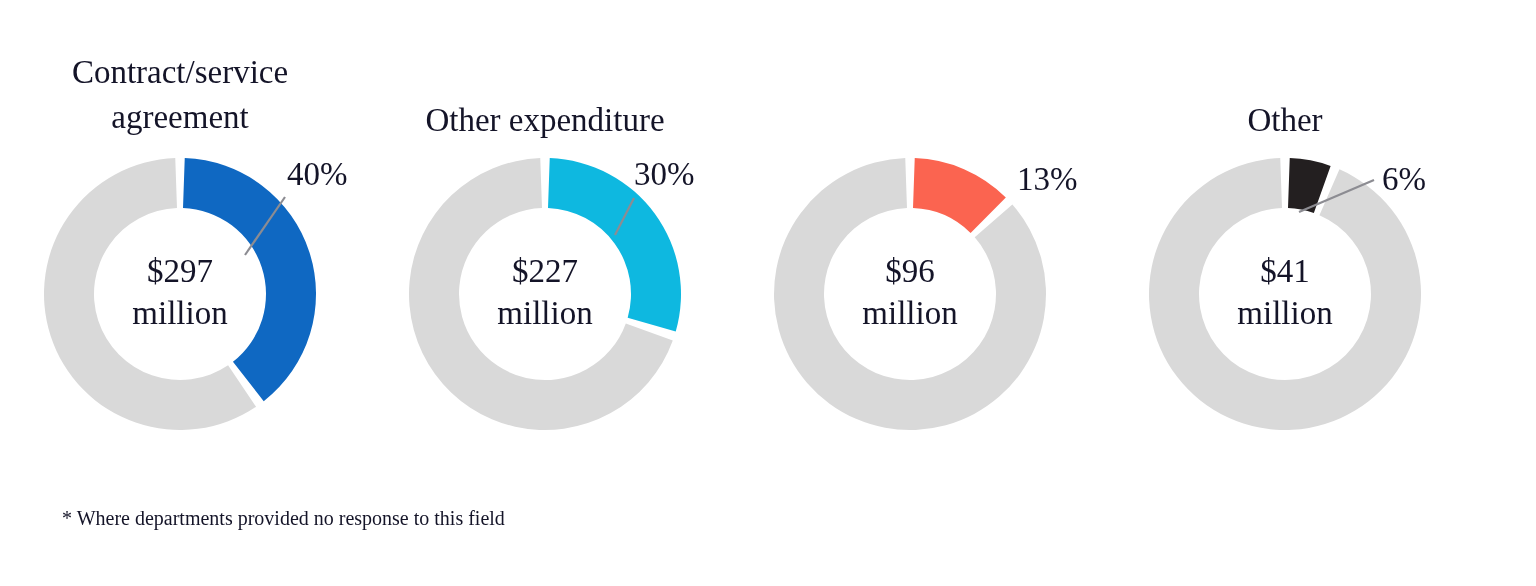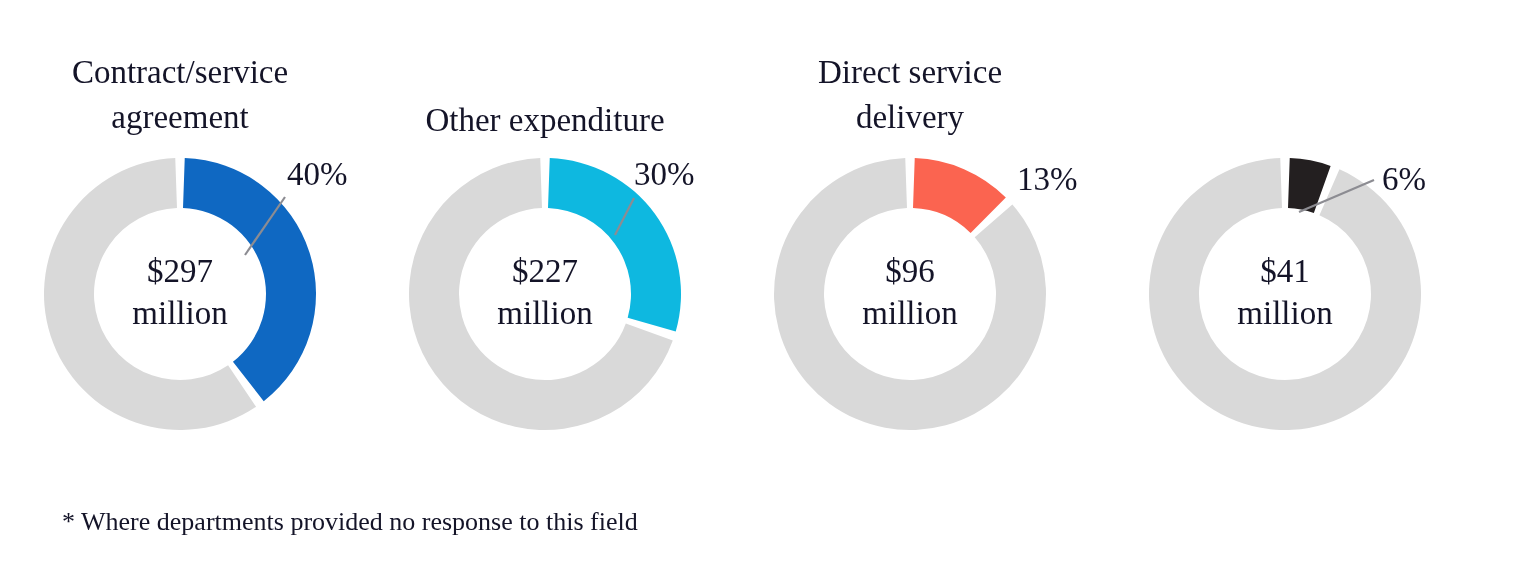--- a/index.html
+++ b/index.html
@@ -69,21 +69,21 @@
   .leader {
     stroke: #8c8c92;
     stroke-width: 2.2;
     fill: none;
   }
 
   .footnote {
     position: absolute;
     left: 62px;
     top: 495px;
-    font-size: 26px;
+    font-size: 20px;
     color: #141428;
     font-family: "Liberation Serif", "DejaVu Serif", serif;
     white-space: nowrap;
   }
 </style>
 </head>
 <body>
 
 <div id="chart-root">
 
@@ -106,32 +106,31 @@
         <path d="M 187.74633155154015 146.08284752540297 A 136 136 0 0 1 313.73159064761137 319.4866803911119 L 265.6685058506954 305.7048126002619 A 86 86 0 0 0 186.0013567164151 196.05238887635778 Z" fill="#0EB8E0"></path>
         <path d="M 310.7981964268836 328.5147394922909 A 136 136 0 1 1 178.25366844845976 146.082847525403 L 179.99864328358487 196.05238887635778 A 86 86 0 1 0 263.81356538758814 311.4137323260075 Z" fill="#D9D9D9"></path>
         <path d="M 272 186 L 253 223" class="leader"></path>
         <text x="272" y="173" class="pct-label" text-anchor="start">30%</text>
         <text x="183" y="270" class="center-value">$227</text>
         <text x="183" y="312" class="center-value">million</text>
       </svg>
   </div>
 
   <div class="donut-panel" id="panel-2" style="left:727px;">
-    <div class="panel-title" id="title-2" style="top:38px;">Direct service
-delivery</div>
     <svg class="donut-svg" id="svg-2" viewBox="0 0 366 470">
         <path d="M 187.74633155154015 146.08284752540297 A 136 136 0 0 1 278.8302525550489 185.49837983103316 L 243.59854205686915 220.97691665785922 A 86 86 0 0 0 186.0013567164151 196.05238887635778 Z" fill="#FB6450"></path>
         <path d="M 285.3284276098185 192.41823342385948 A 136 136 0 1 1 178.25366844845976 146.082847525403 L 179.99864328358487 196.05238887635778 A 86 86 0 1 0 247.7076821650323 225.3527064297935 Z" fill="#D9D9D9"></path>
         <text x="290" y="178" class="pct-label" text-anchor="start">13%</text>
         <text x="183" y="270" class="center-value">$96</text>
         <text x="183" y="312" class="center-value">million</text>
       </svg>
   </div>
 
   <div class="donut-panel" id="panel-3" style="left:1102px;">
+    <div class="panel-title" id="title-3" style="top:86px;">Other</div>
     <svg class="donut-svg" id="svg-3" viewBox="0 0 366 470">
         <path d="M 187.74633155154015 146.08284752540297 A 136 136 0 0 1 228.62141348603467 153.88018642092763 L 211.8488349985219 200.98305906029248 A 86 86 0 0 0 186.0013567164151 196.05238887635778 Z" fill="#231F20"></path>
         <path d="M 237.4474684277377 157.3746687795354 A 136 136 0 1 1 178.25366844845976 146.082847525403 L 179.99864328358487 196.05238887635778 A 86 86 0 1 0 217.43001679989297 203.1928052576474 Z" fill="#D9D9D9"></path>
         <path d="M 272 168 L 197 200" class="leader"></path>
         <text x="280" y="178" class="pct-label" text-anchor="start">6%</text>
         <text x="183" y="270" class="center-value">$41</text>
         <text x="183" y="312" class="center-value">million</text>
       </svg>
   </div>
 

